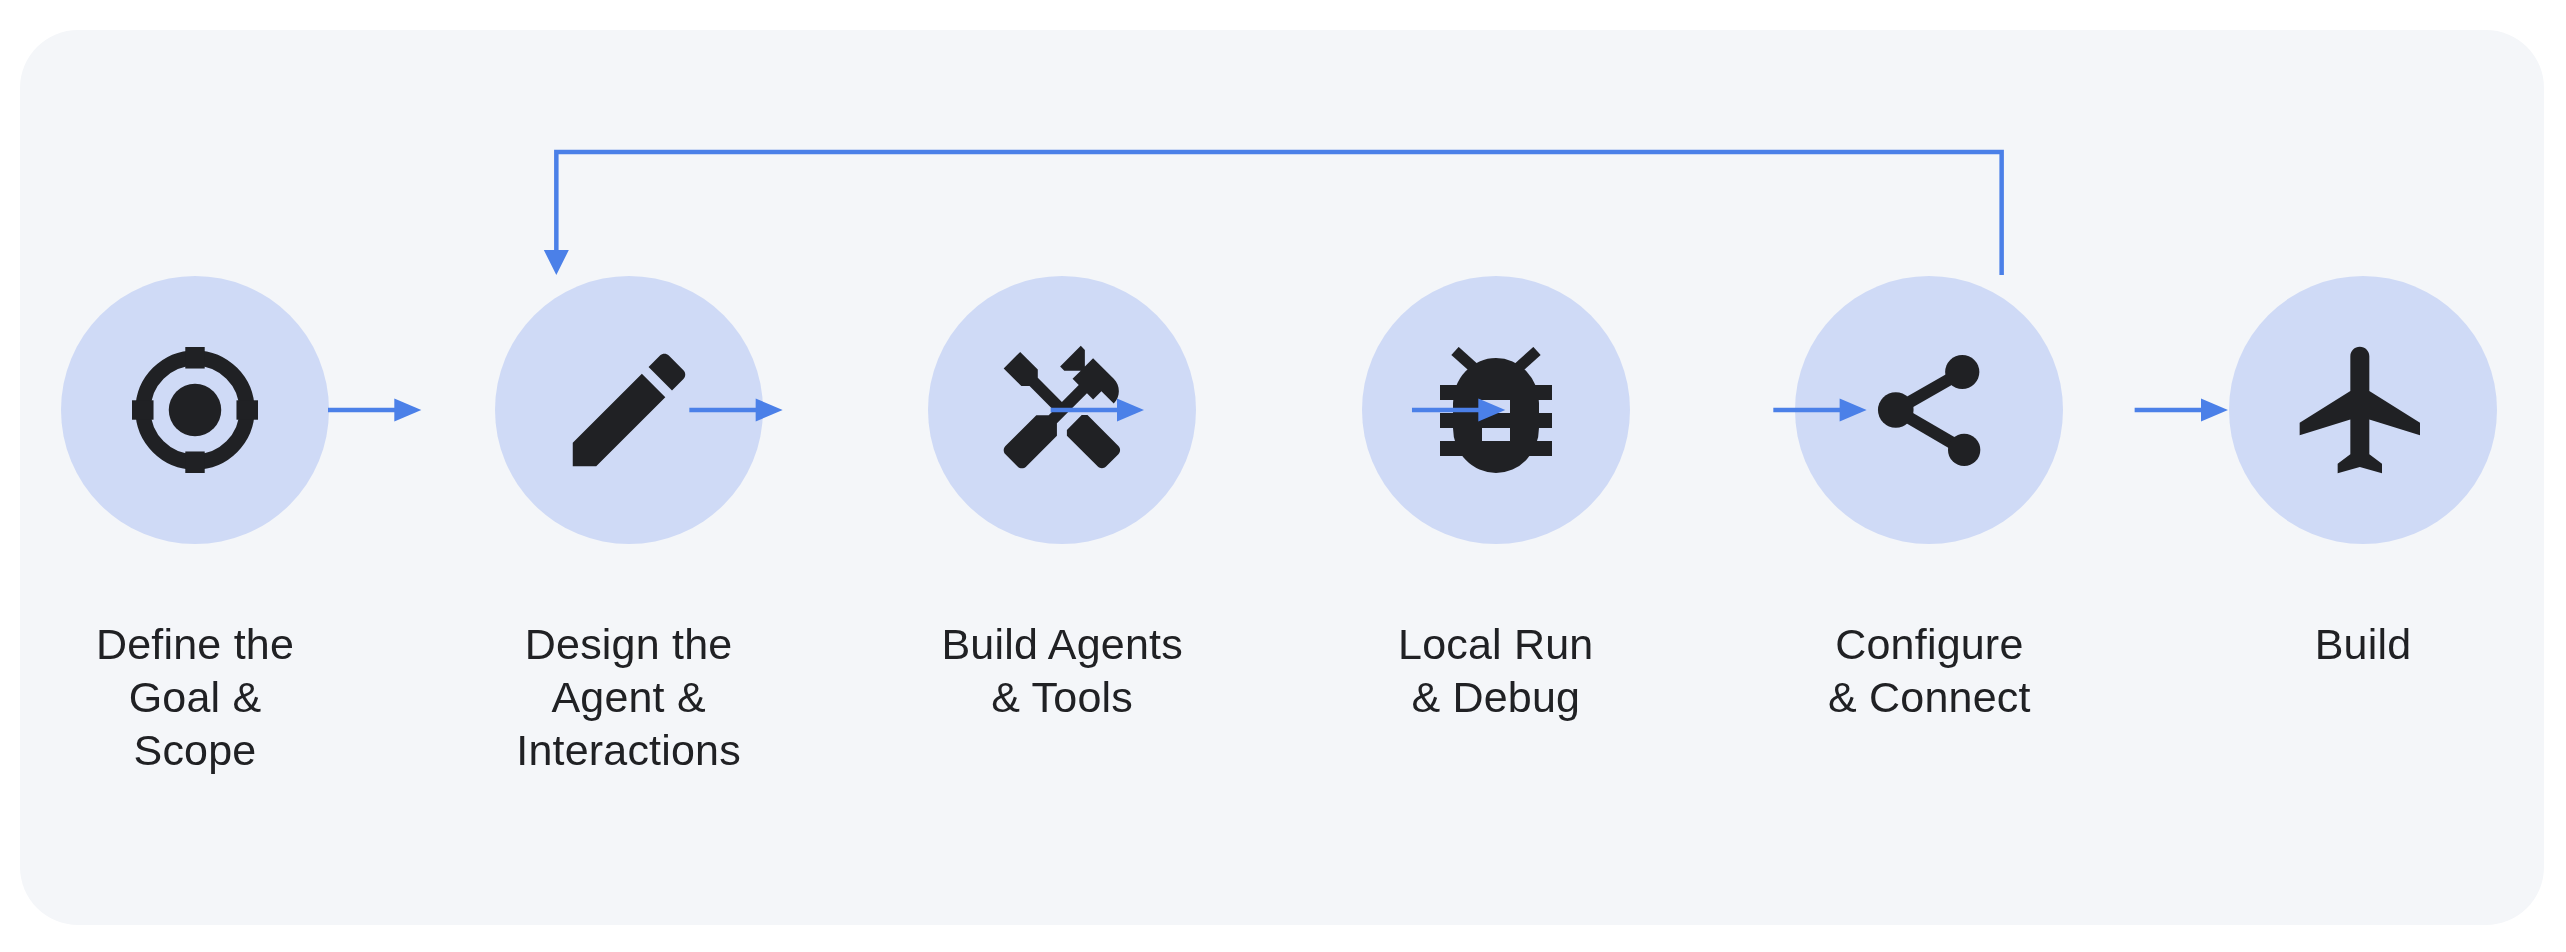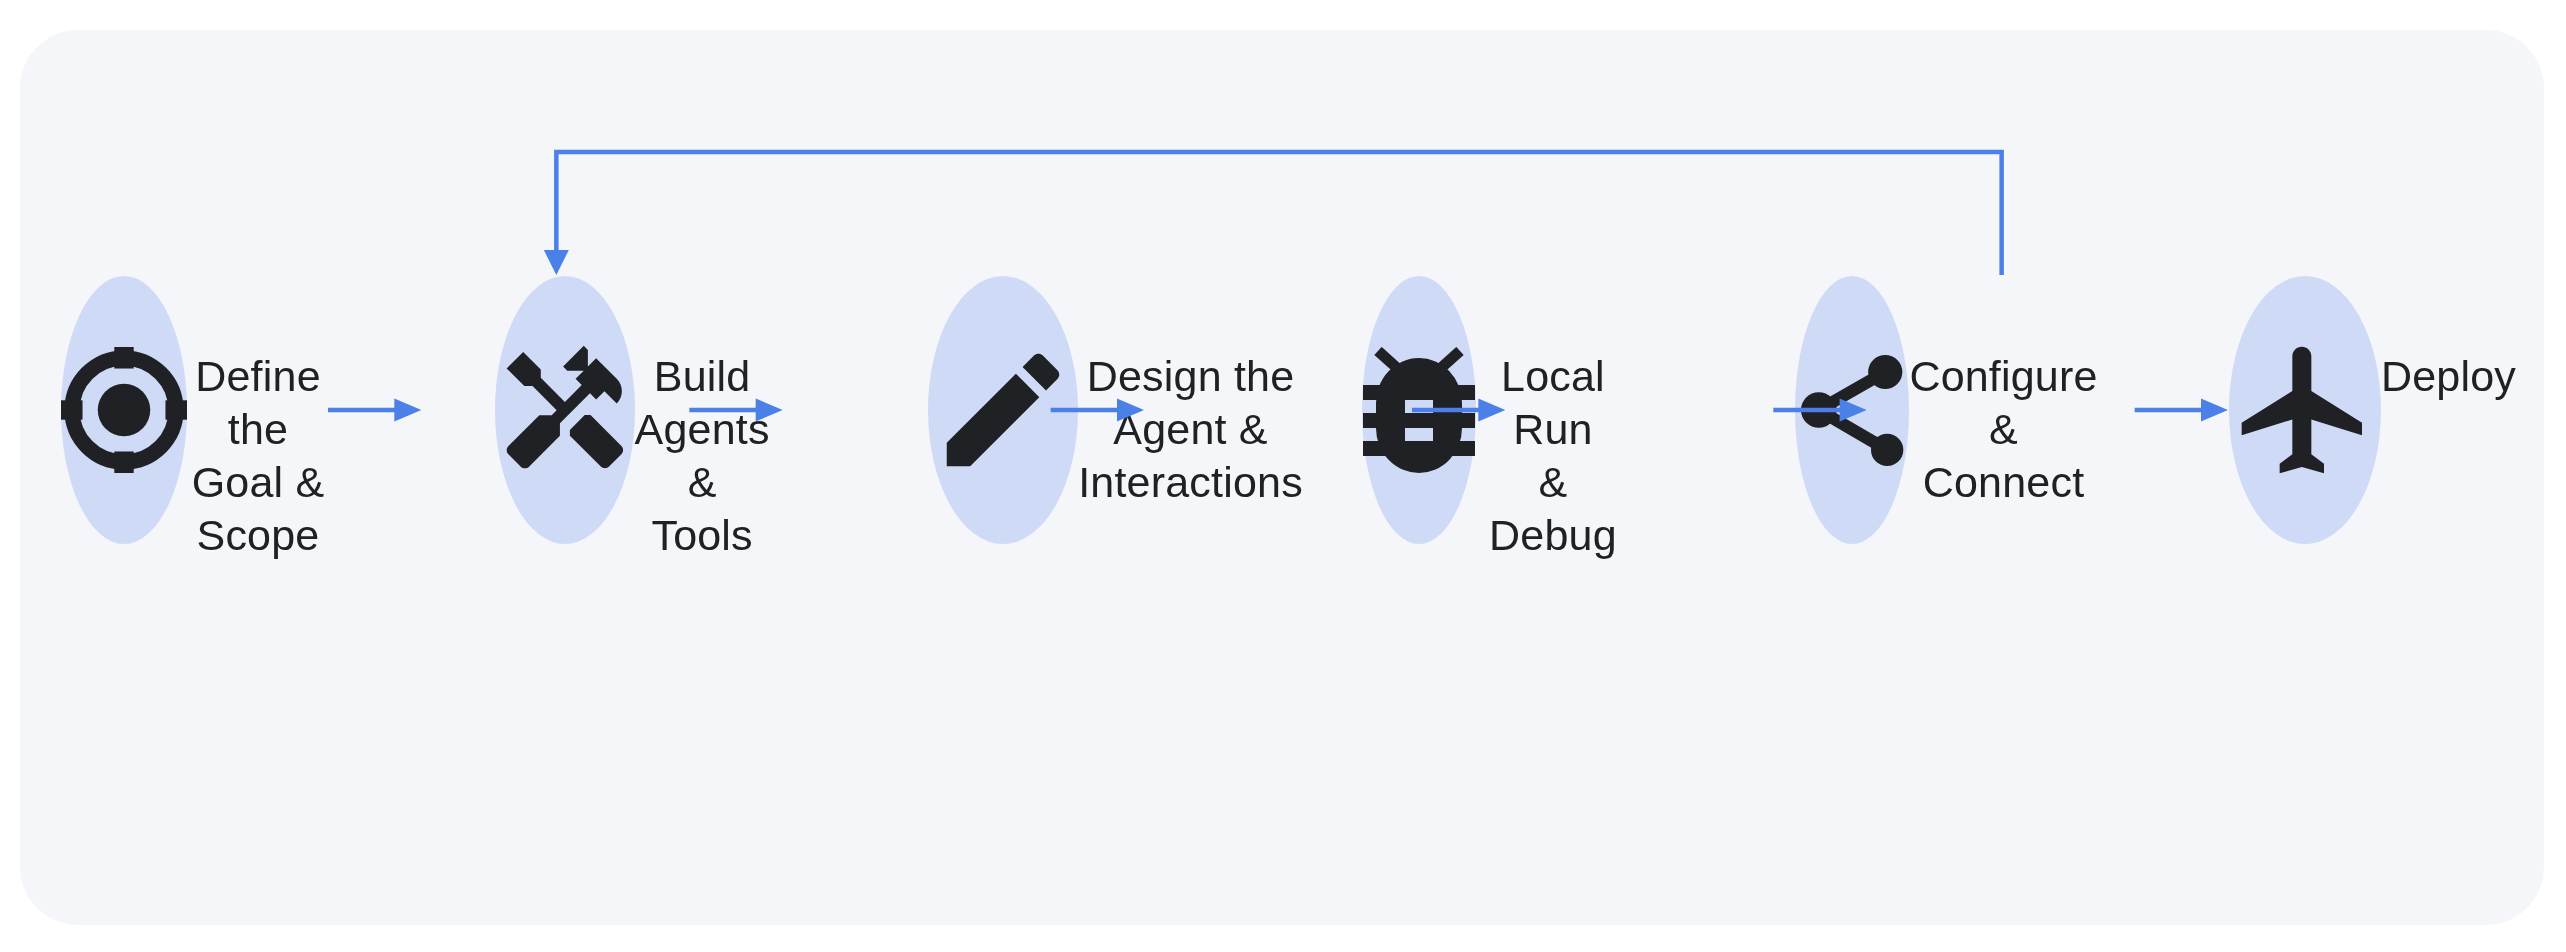--- a/index.html
+++ b/index.html
@@ -30,21 +30,22 @@
     top: 276px;
     width: 2524px;
     box-sizing: border-box;
     padding: 0 47px 0 41px;
     display: flex;
     justify-content: space-between;
   }
   .node {
     width: 268px;
     display: flex;
-    flex-direction: row;
+    flex-direction: column;
+    align-items: center;
     flex: 0 0 auto;
   }
   .circle {
     width: 268px;
     height: 268px;
     border-radius: 50%;
     background: var(--node-fill, #cfdaf6);
     display: flex;
     align-items: center;
     justify-content: center;
@@ -92,38 +93,38 @@
           <rect x="19.9" y="10.15" width="4.1" height="3.7" fill="currentColor"></rect>
         </svg>
       </div>
       <div class="label">Define the
 Goal &amp;
 Scope</div>
     </div>
 
     <div class="node">
       <div class="circle">
+        <svg class="icon" width="150" height="150" viewBox="0 0 24 24">
+          <path fill="currentColor" d="M3 17.25V21h3.75L17.81 9.94l-3.75-3.75L3 17.25zM20.71 7.04c.39-.39.39-1.02 0-1.41l-2.34-2.34c-.39-.39-1.02-.39-1.41 0l-1.83 1.83 3.75 3.75 1.83-1.83z"></path>
+        </svg>
+      </div>
+      <div class="label">Design the
+Agent &amp;
+Interactions</div>
+    </div>
+
+    <div class="node">
+      <div class="circle">
         <svg class="icon" width="140" height="140" viewBox="0 0 24 24">
           <path fill="currentColor" d="M21.67 18.17l-5.3-5.3h-.99l-2.54 2.54v.99l5.3 5.3c.39.39 1.02.39 1.41 0l2.12-2.12c.39-.39.39-1.03 0-1.41z"></path>
           <path fill="currentColor" d="M17.34 10.19l1.41-1.41 2.12 2.12c1.17-1.17 1.17-3.07 0-4.24l-3.54-3.54-1.41 1.41V1.71l-.7-.71-3.54 3.54.71.71h2.83l-1.41 1.41 1.06 1.06-2.89 2.89-4.13-4.13V5.06L4.83 2.04 2 4.87 5.03 7.9h1.41l4.13 4.13-.85.85H7.6l-5.3 5.3c-.39.39-.39 1.02 0 1.41l2.12 2.12c.39.39 1.02.39 1.41 0l5.3-5.3v-2.12l5.15-5.15 1.06 1.05z"></path>
         </svg>
       </div>
       <div class="label">Build Agents
 &amp; Tools</div>
-    </div>
-
-    <div class="node">
-      <div class="circle">
-        <svg class="icon" width="150" height="150" viewBox="0 0 24 24">
-          <path fill="currentColor" d="M3 17.25V21h3.75L17.81 9.94l-3.75-3.75L3 17.25zM20.71 7.04c.39-.39.39-1.02 0-1.41l-2.34-2.34c-.39-.39-1.02-.39-1.41 0l-1.83 1.83 3.75 3.75 1.83-1.83z"></path>
-        </svg>
-      </div>
-      <div class="label">Design the
-Agent &amp;
-Interactions</div>
     </div>
 
     <div class="node">
       <div class="circle">
         <svg class="icon" width="112" height="126" viewBox="0 0 112 126">
           <line x1="15" y1="4" x2="34" y2="21" stroke="currentColor" stroke-width="11"></line>
           <line x1="97" y1="4" x2="78" y2="21" stroke="currentColor" stroke-width="11"></line>
           <rect x="13" y="11" width="86" height="115" rx="43" ry="45" fill="currentColor"></rect>
           <rect x="0" y="38" width="112" height="15" fill="currentColor"></rect>
           <rect x="0" y="66" width="112" height="15" fill="currentColor"></rect>
@@ -150,21 +151,21 @@
 &amp; Connect</div>
     </div>
 
 
     <div class="node">
       <div class="circle">
         <svg class="icon" width="152" height="152" viewBox="0 0 24 24">
           <path fill="currentColor" d="M21 16v-2l-8-5V3.5c0-.83-.67-1.5-1.5-1.5S10 2.67 10 3.5V9l-8 5v2l8-2.5V19l-2 1.5V22l3.5-1 3.5 1v-1.5L13 19v-5.5l8 2.5z"></path>
         </svg>
       </div>
-      <div class="label">Deploy</div>
+      <div class="label">Build</div>
     </div>
 
   </div>
 
   <svg id="connectors" width="2566" height="952" viewBox="0 0 2566 952">
       <line x1="328" y1="410" x2="401.328125" y2="410" stroke="#4b80e8" stroke-width="4.5"></line>
       <polygon points="421.328125,410 394.328125,398.5 394.328125,421.5" fill="#4b80e8"></polygon>
       <line x1="689.328125" y1="410" x2="762.65625" y2="410" stroke="#4b80e8" stroke-width="4.5"></line>
       <polygon points="782.65625,410 755.65625,398.5 755.65625,421.5" fill="#4b80e8"></polygon>
       <line x1="1050.65625" y1="410" x2="1123.984375" y2="410" stroke="#4b80e8" stroke-width="4.5"></line>

